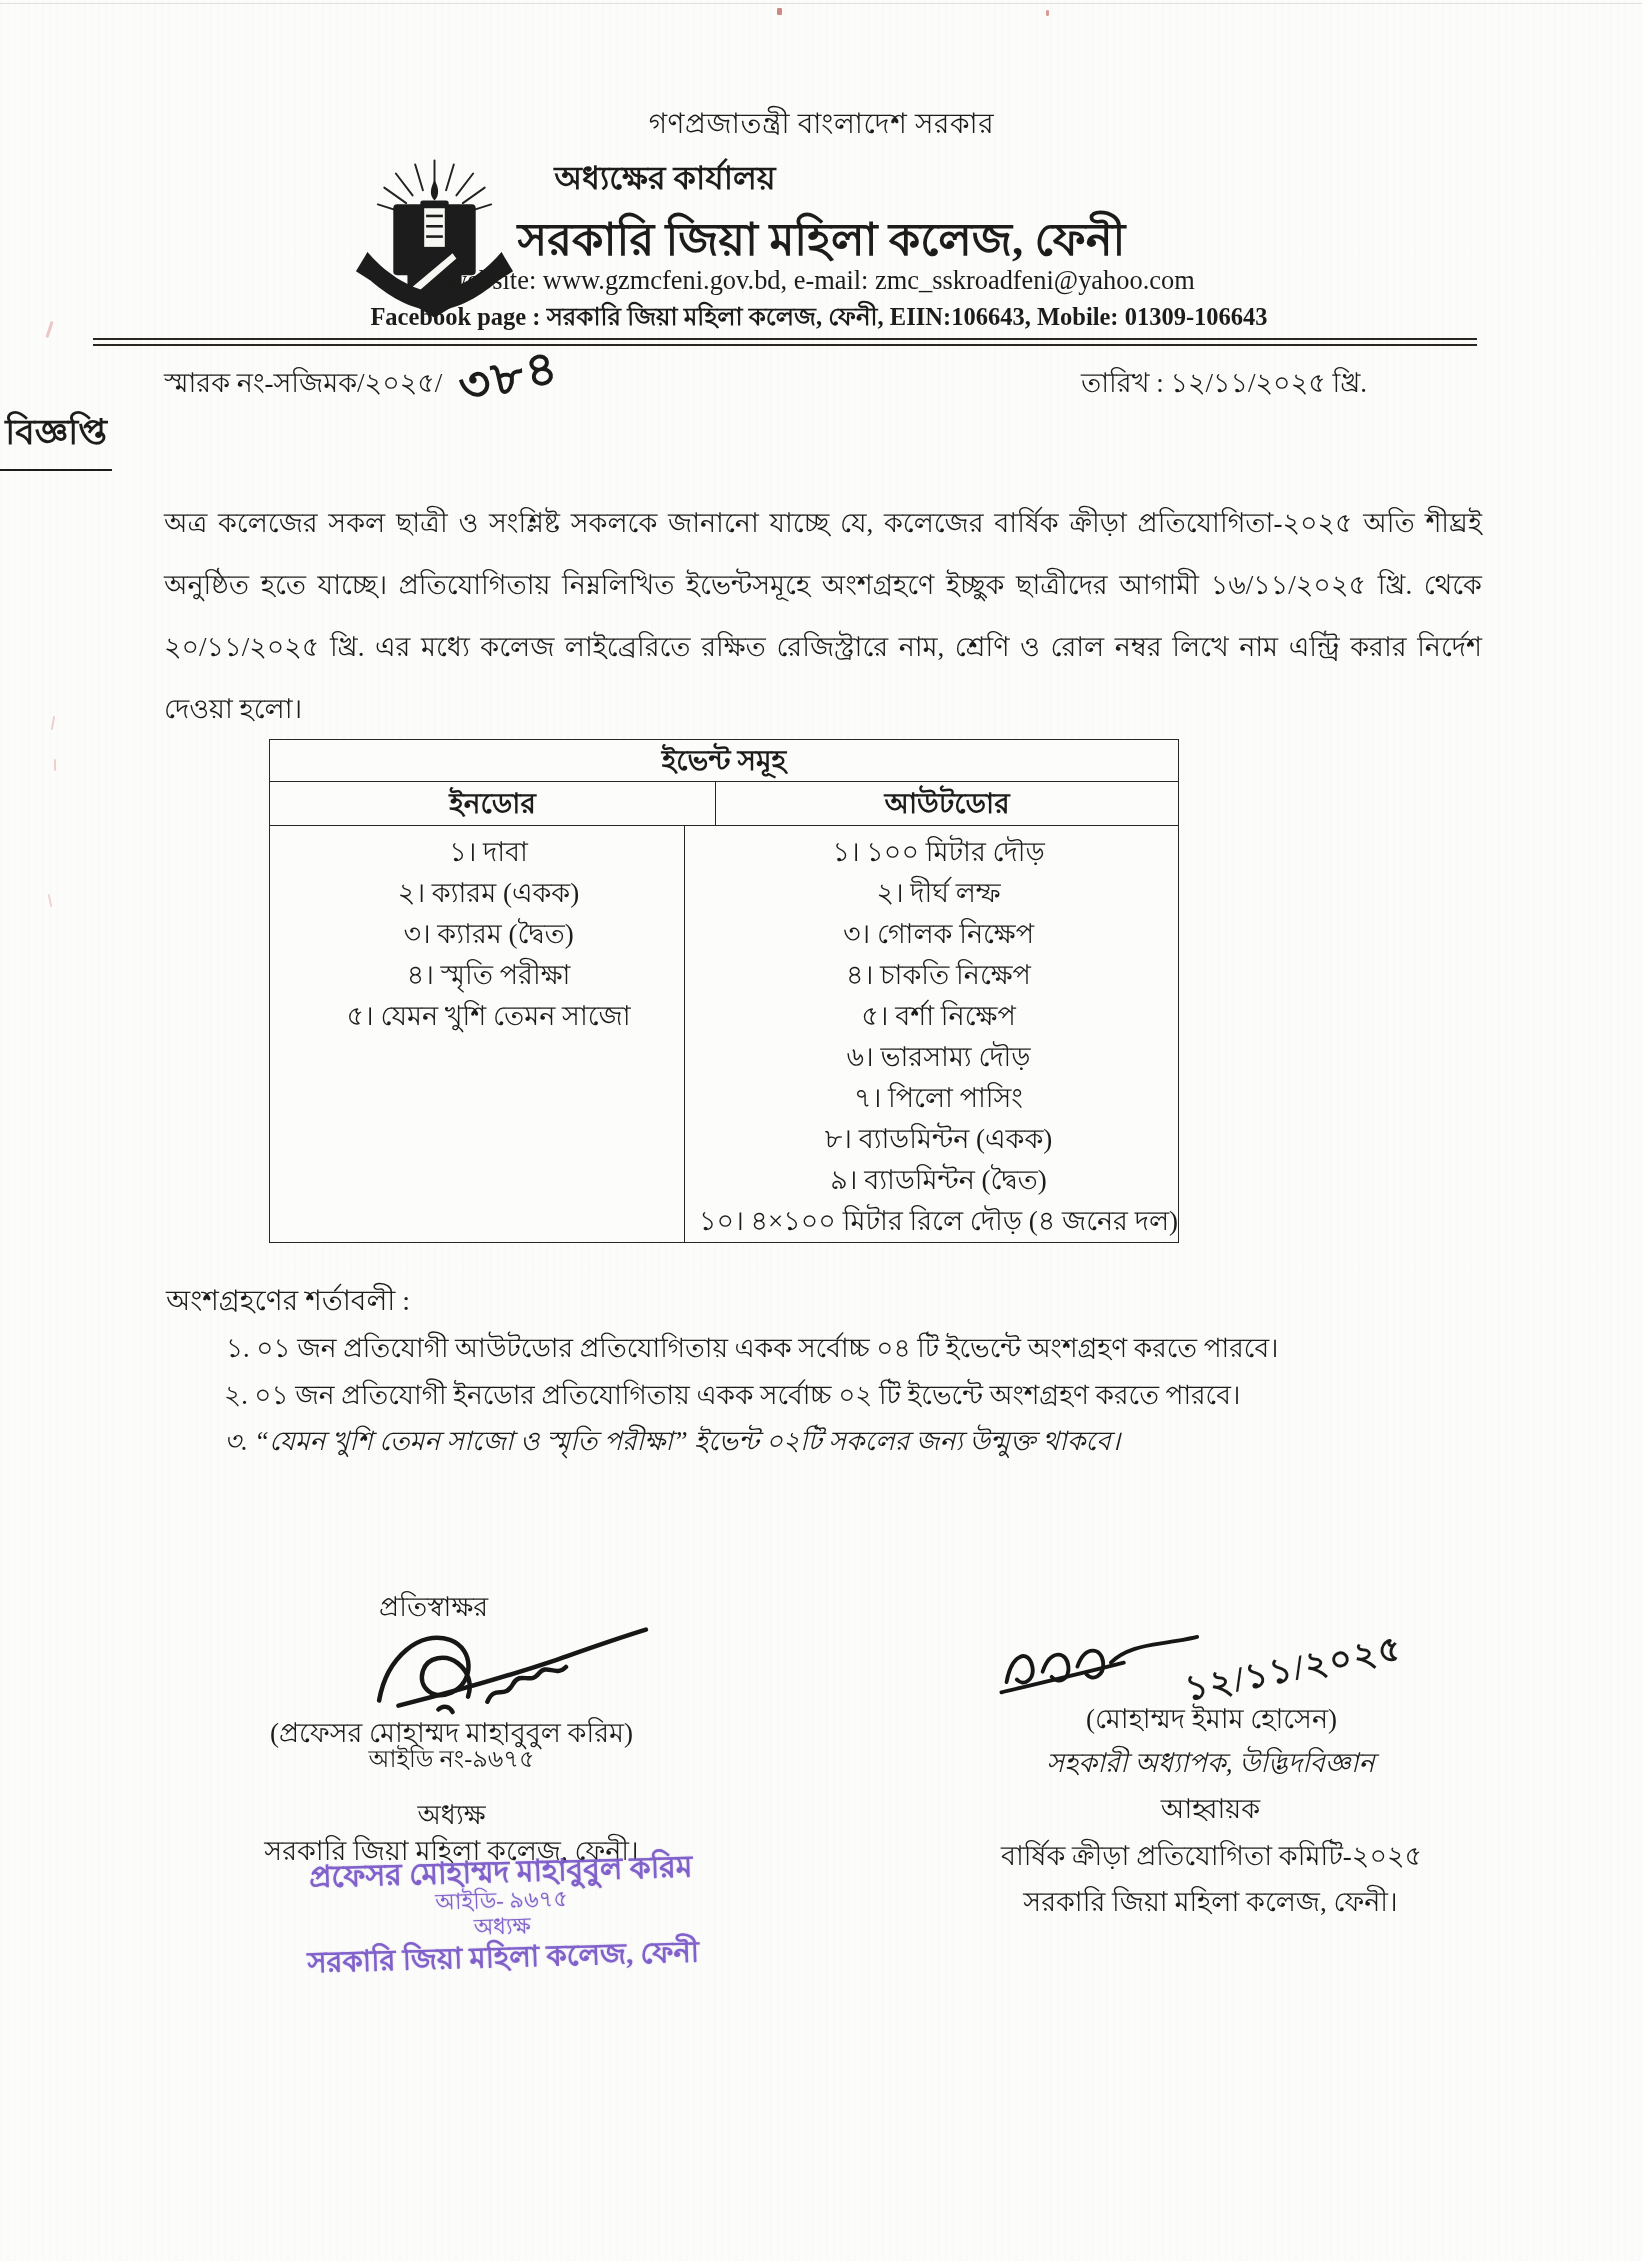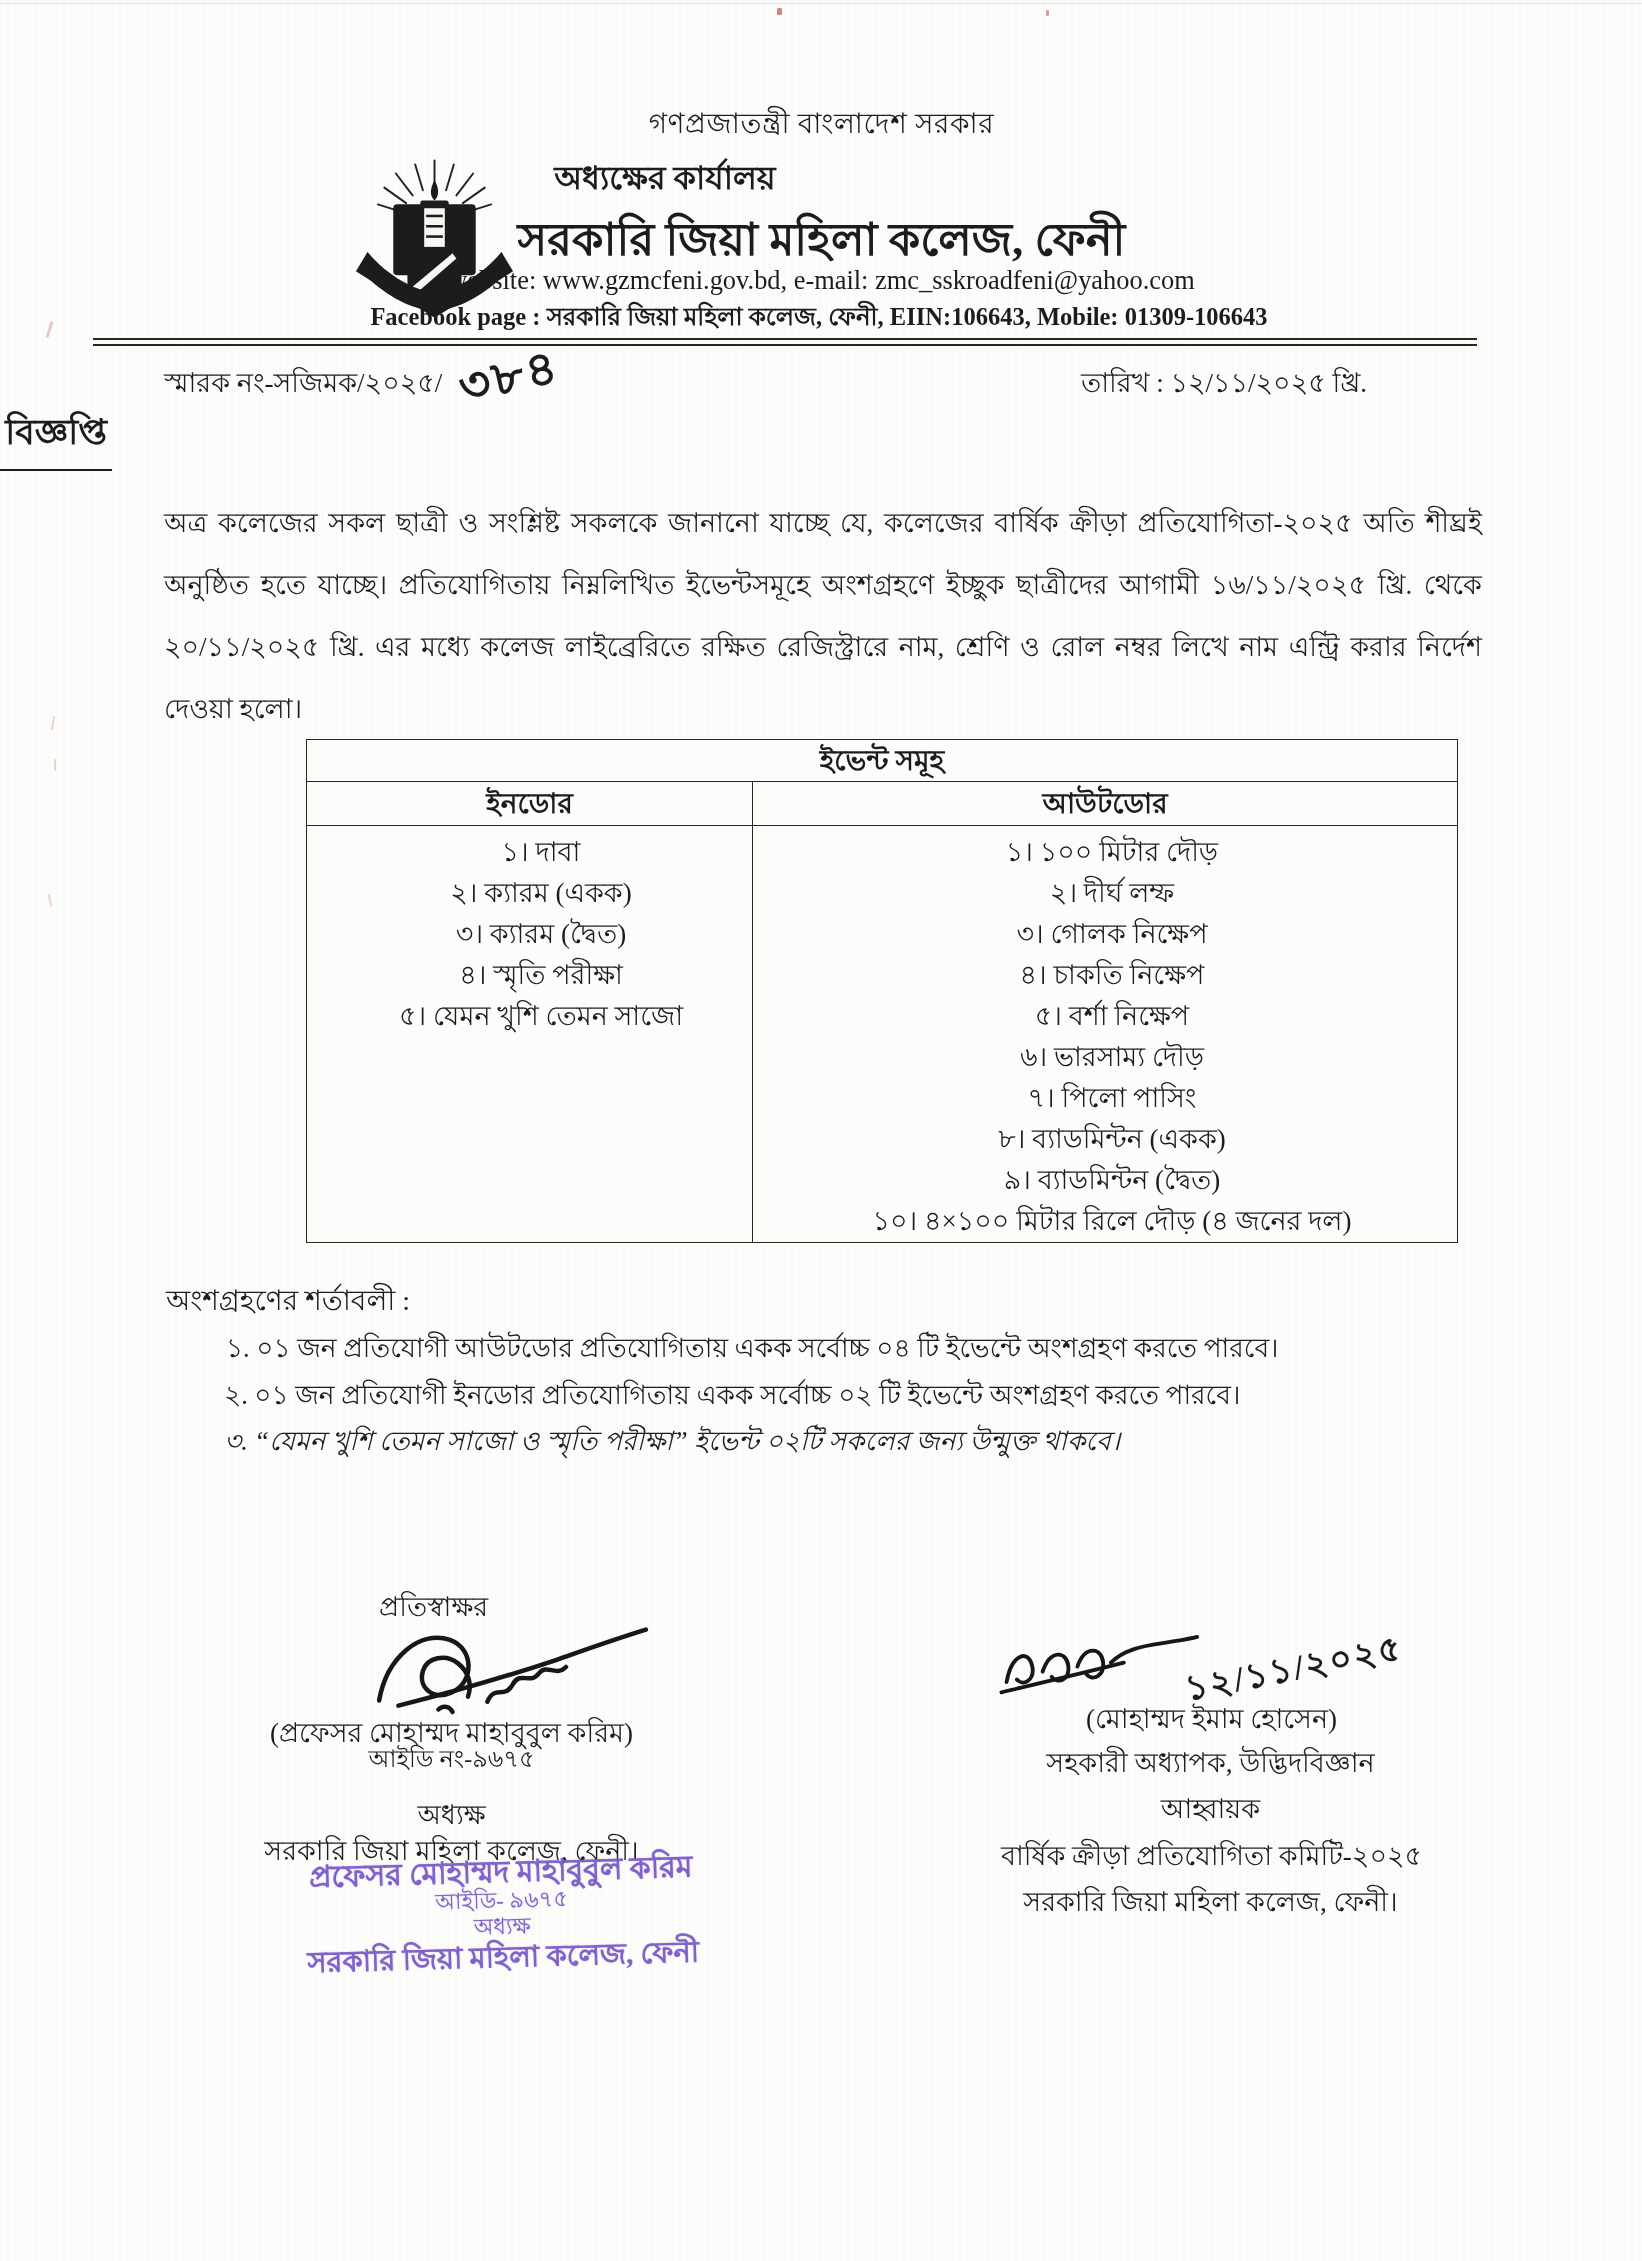--- a/index.html
+++ b/index.html
@@ -38,22 +38,22 @@
                 transform: rotate(-13deg); letter-spacing: 2.6px; white-space: nowrap; }
   .date-label { left: 1081px; top: 362px; font-size: 27px; white-space: nowrap; }
 
   .notice-title { left: 0; top: 405px; width: 1334px; font-size: 35px; font-weight: bold; }
   .notice-title span { display: inline-block; border-bottom: 2.6px solid #1d1c1a; padding: 0 5.2px 5.2px 5.2px; }
 
   .body-par { left: 164px; top: 492px; width: 1318px; font-size: 27px;
               line-height: 62px; text-align: justify; }
 
   
-  .tbl { left: 269px; top: 739px; width: 1152px; height: 504px;
-         border: 1.3px solid #2a2622; background: #fcfcfa; box-sizing: border-box; z-index: 2; margin-left: 37px; }
+  .tbl { left: 269px; top: 739px; width: 910px; height: 504px;
+         border: 1.3px solid #2a2622; background: #fcfcfa; box-sizing: border-box; z-index: 2; }
   .tbl-title { height: 41px; line-height: 41px; text-align: center; font-size: 28px;
                font-weight: bold; border-bottom: 1.3px solid #2a2622; }
   .tbl-head { display: flex; height: 43px; border-bottom: 1.3px solid #2a2622; }
   .tbl-head .c1 { width: 446px; border-right: 1.3px solid #2a2622; box-sizing: border-box;
                   text-align: center; line-height: 43px; font-size: 28px; font-weight: bold; }
   .tbl-head .c2 { flex: 1; text-align: center; line-height: 43px; font-size: 28px; font-weight: bold; }
   .tbl-body { display: flex; height: 416px; }
   .tbl-body .c1 { width: 446px; border-right: 1.3px solid #2a2622; box-sizing: border-box;
                   padding: 6.4px 0 0 23px; }
   .tbl-body .c2 { flex: 1; padding: 6.4px 0 0 14px; }
@@ -81,21 +81,21 @@
 
   .stamp { left: 225px; top: 1855px; width: 554px; text-align: center;
            color: #7a58c8; transform: rotate(-1.6deg); opacity: 0.94;
            text-shadow: 0 0 1.3px rgba(122,88,200,0.55); z-index: 3; }
   .stamp .s1 { font-size: 30px; font-weight: bold; line-height: 33px; }
   .stamp .s2 { font-size: 22.5px; line-height: 26px; }
   .stamp .s3 { font-size: 22.5px; line-height: 26px; }
   .stamp .s4 { font-size: 29px; font-weight: bold; line-height: 35px; }
 
   .c-name { left: 1002px; top: 1698px; width: 419px; font-size: 27px; }
-  .c-ttl  { left: 953px; top: 1742px; width: 515px; font-size: 27px; }
+  .c-ttl  { left: 953px; top: 1742px; width: 515px; font-size: 27px; font-style: italic; }
   .c-role { left: 953px; top: 1788px; width: 515px; font-size: 27px; }
   .c-comm { left: 928px; top: 1835px; width: 567px; font-size: 27px; }
   .c-org  { left: 953px; top: 1881px; width: 515px; font-size: 27px; }
 
   
   .hairline-top { left: 0; top: 2.6px; width: 1643px; height: 1.3px; background: #c9c9c9; opacity: .55; }
   .artifact { position: absolute; border-radius: 1.3px; }
   .a1 { left: 48px;  top: 321px;  width: 2.6px; height: 17px; background: #dc9a9a; opacity:.55; transform: rotate(18deg); }
   .a2 { left: 52px;  top: 716px; width: 1.9px; height: 14px; background: #dc9a9a; opacity:.45; transform: rotate(10deg); }
   .a3 { left: 54px;  top: 759px; width: 1.9px; height: 11.6px; background: #dc9a9a; opacity:.45; }

